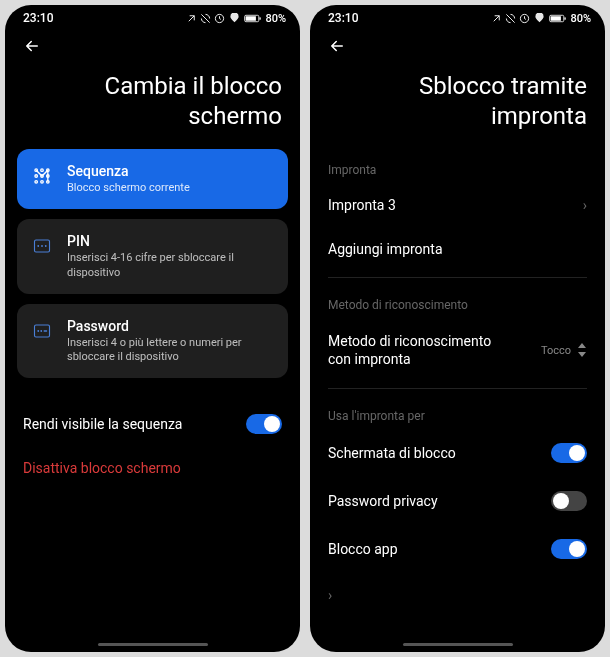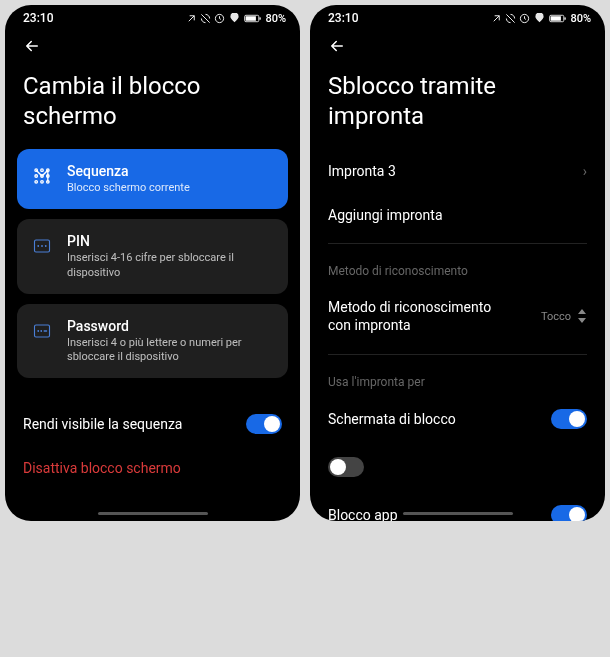--- a/index.html
+++ b/index.html
@@ -8,21 +8,21 @@
     font-family: -apple-system, BlinkMacSystemFont, "Segoe UI", Roboto, sans-serif;
     display: flex;
     gap: 10px;
     padding: 5px;
     width: 610px;
     height: 657px;
   }
   .phone {
     background: #000;
     width: 295px;
-    height: 516px;
+    height: 647px;
     border-radius: 26px;
     overflow: hidden;
     display: flex;
     flex-direction: column;
     position: relative;
   }
   .status-bar {
     display: flex;
     align-items: center;
     justify-content: space-between;
@@ -39,20 +39,21 @@
   }
   .back-btn {
     padding: 10px 16px 8px 16px;
   }
   .page-title {
     color: #fff;
     font-size: 24px;
     font-weight: 400;
     padding: 4px 18px 18px 18px;
     line-height: 1.25;
+    text-align: right;
   }
   .options {
     padding: 0 12px;
     display: flex;
     flex-direction: column;
     gap: 10px;
   }
   .option-card {
     background: #1f1f1f;
     border-radius: 12px;
@@ -292,20 +293,21 @@
   </div>
 
   <div class="back-btn">
     <svg width="22" height="18" viewBox="0 0 24 24" fill="none" stroke="#fff" stroke-width="2" stroke-linecap="round" stroke-linejoin="round">
         <path d="M19 12H5M11 18l-6-6 6-6"></path>
       </svg>
   </div>
 
   <div class="page-title">Sblocco tramite impronta</div>
 
+  <div class="section-header">Impronta</div>
 
   <div class="row-item">
     <span class="row-label">Impronta 3</span>
     <span class="chevron">›</span>
   </div>
 
   <div class="row-item">
     <span class="row-label">Aggiungi impronta</span>
   </div>
 
@@ -328,20 +330,21 @@
   <div class="section-header">Usa l'impronta per</div>
 
   <div class="row-item">
     <span class="row-label">Schermata di blocco</span>
     <div class="toggle on">
         <div class="knob"></div>
       </div>
   </div>
 
   <div class="row-item">
+    <span class="row-label">Password privacy</span>
     <div class="toggle off">
         <div class="knob"></div>
       </div>
   </div>
 
   <div class="row-item">
     <span class="row-label">Blocco app</span>
     <div class="toggle on">
         <div class="knob"></div>
       </div>

